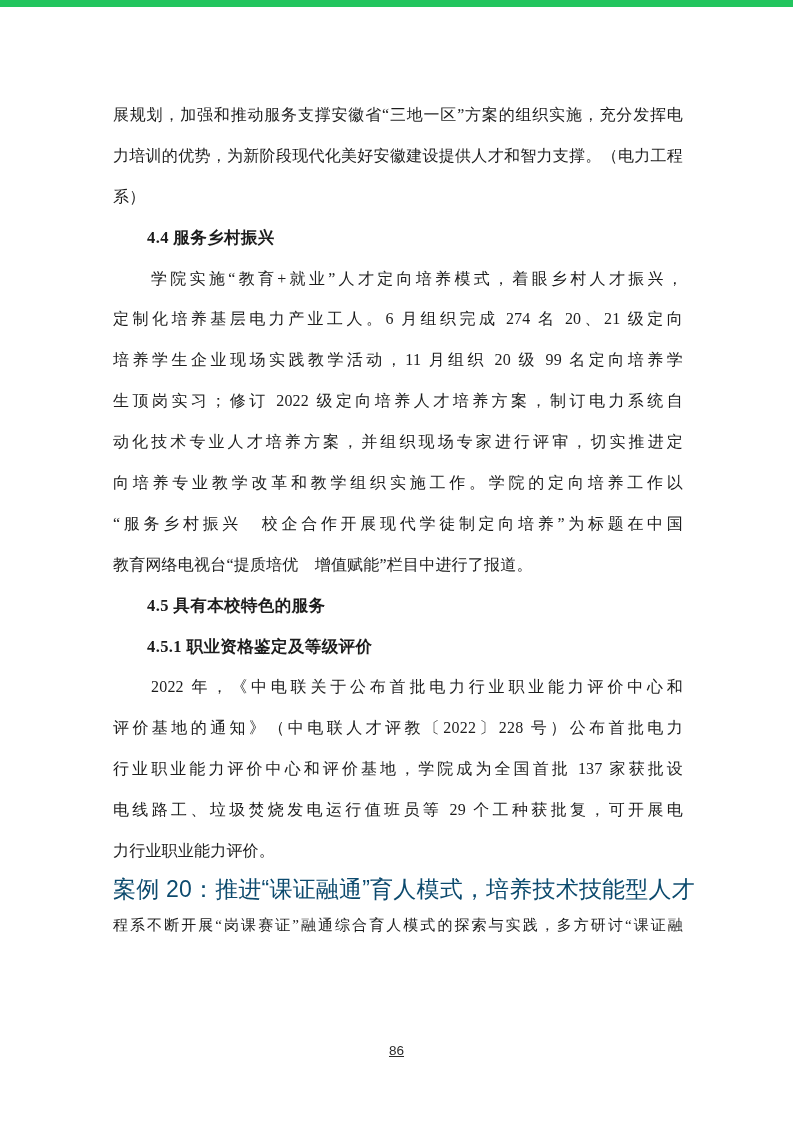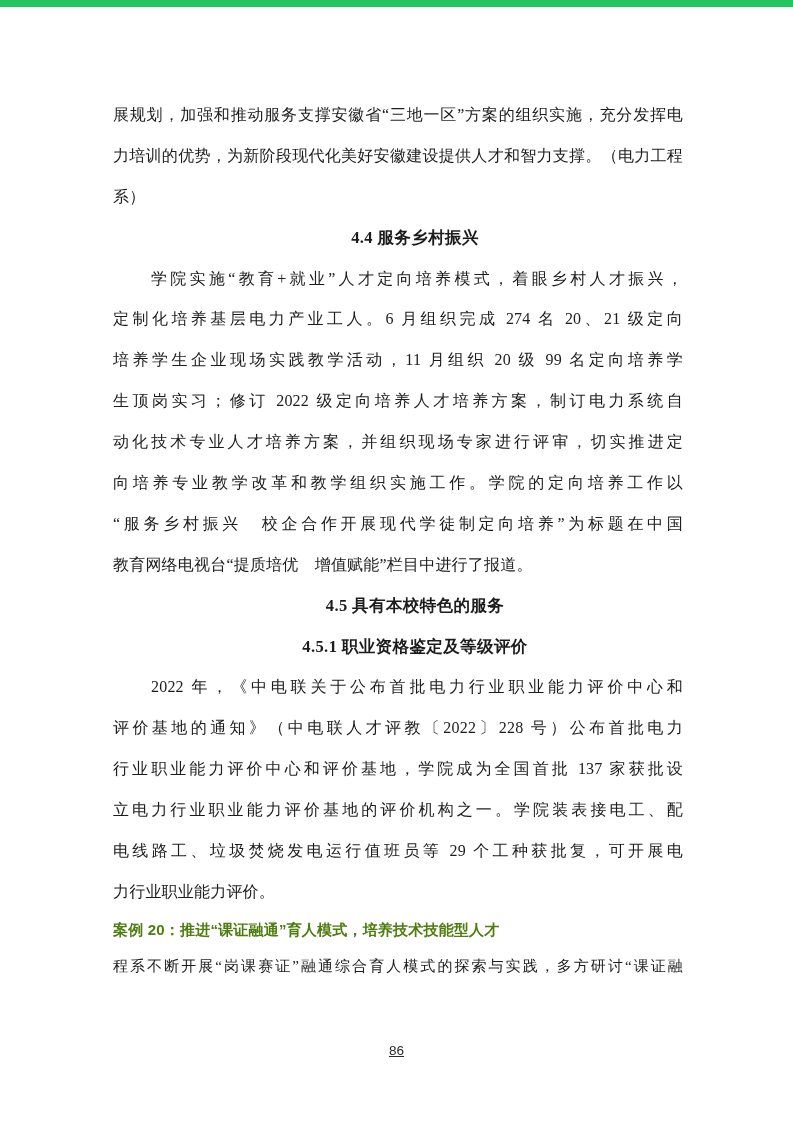--- a/index.html
+++ b/index.html
@@ -39,33 +39,32 @@
     text-align-last: justify;
   }
   
   .ind { text-indent: 38px; }
   
   .h {
     font-weight: 700;
     font-size: 16.5px;
     text-indent: 34px;
     letter-spacing: 0.4px;
-    text-align: center;
   }
   
   .case-h {
     font-family: "Liberation Sans", "DejaVu Sans", sans-serif;
-    font-weight: 700;
-    font-size: 15px;
+    font-weight: 400;
+    font-size: 23px;
     line-height: 40px;
     height: 40px;
     margin-top: -3px;
     white-space: nowrap;
     letter-spacing: 0.2px;
-    color: #4d7c0f;
+    color: #0c4a6e;
   }
   
   .cl {
     font-size: 15px;
     line-height: 33.5px;
     height: 33.5px;
     letter-spacing: 0.2px;
   }
   .ind-s { text-indent: 30px; }
   .footer {
@@ -105,21 +104,20 @@
       <div class="bl">教育网络电视台“提质培优　增值赋能”栏目中进行了报道。</div>
     </div>
 
     <div class="bl h">4.5 具有本校特色的服务</div>
     <div class="bl h">4.5.1 职业资格鉴定及等级评价</div>
 
     <div class="para">
       <div class="bl j ind">2022 年，《中电联关于公布首批电力行业职业能力评价中心和</div>
       <div class="bl j">评价基地的通知》（中电联人才评教〔2022〕228 号）公布首批电力</div>
       <div class="bl j">行业职业能力评价中心和评价基地，学院成为全国首批 137 家获批设</div>
-      <div class="bl j">立电力行业职业能力评价基地的评价机构之一。学院装表接电工、配</div>
       <div class="bl j">电线路工、垃圾焚烧发电运行值班员等 29 个工种获批复，可开展电</div>
       <div class="bl">力行业职业能力评价。</div>
     </div>
 
     <div class="case-h">案例 20：推进“课证融通”育人模式，培养技术技能型人才</div>
 
     <div class="para">
       <div class="cl j">程系不断开展“岗课赛证”融通综合育人模式的探索与实践，多方研讨“课证融</div>
     </div>
 

